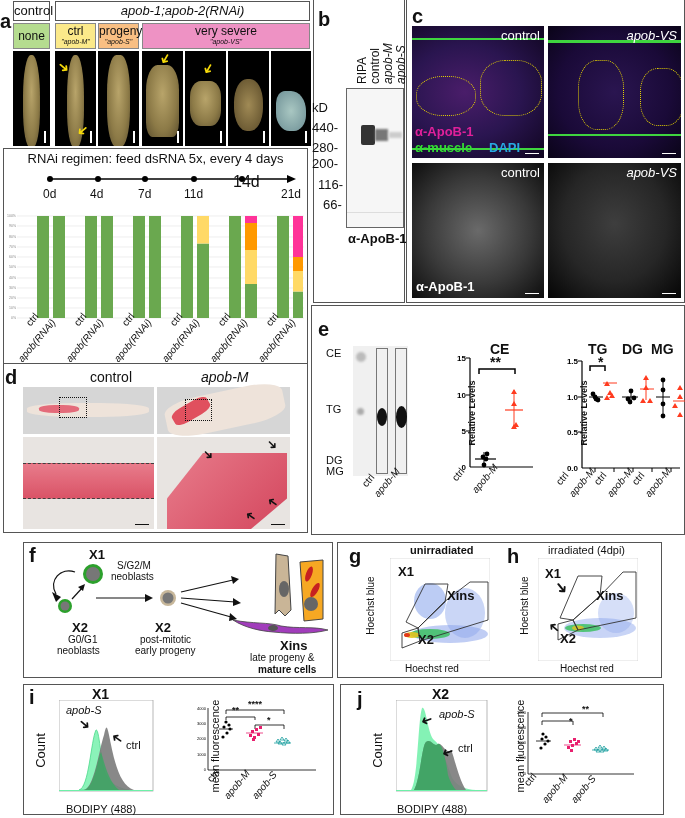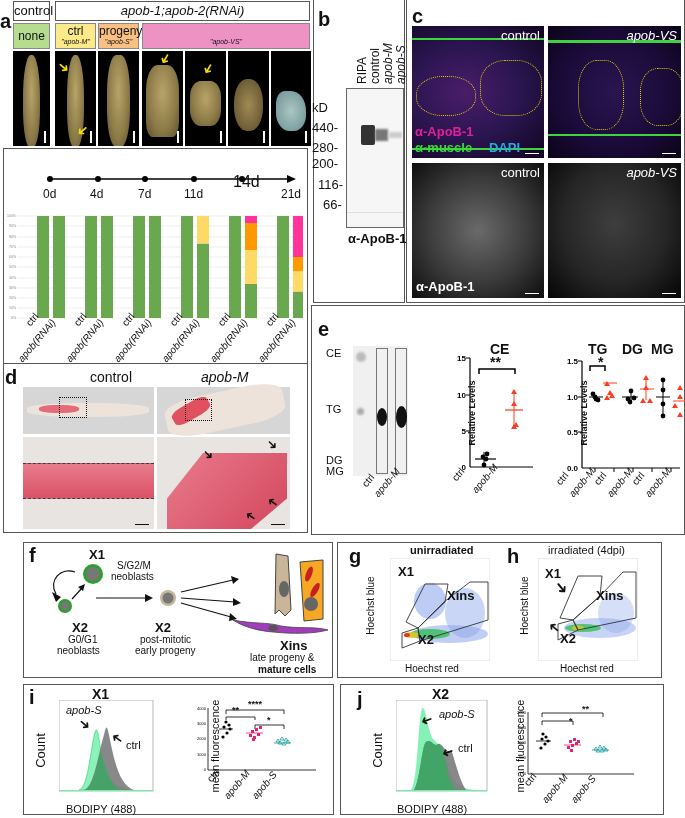--- a/index.html
+++ b/index.html
@@ -34,20 +34,21 @@
 </div>
 <div class="abs" style="left:55px;top:23px;width:41px;height:26px;background:#fbe98a;border:1px solid #888;">
   <div class="txt ctr" style="width:100%;font-size:12px;top:0px;">ctrl</div>
   <div class="txt ctr italic" style="width:100%;font-size:7px;top:14px;">"apob-M"</div>
 </div>
 <div class="abs" style="left:98px;top:23px;width:41px;height:26px;background:#f9bf83;border:1px solid #888;">
   <div class="txt ctr" style="width:100%;font-size:12px;top:0px;">progeny</div>
   <div class="txt ctr italic" style="width:100%;font-size:7px;top:14px;">"apob-S"</div>
 </div>
 <div class="abs" style="left:142px;top:23px;width:168px;height:26px;background:#ee92c4;border:1px solid #888;">
+  <div class="txt ctr" style="width:100%;font-size:12px;top:0px;">very severe</div>
   <div class="txt ctr italic" style="width:100%;font-size:7px;top:14px;">"apob-VS"</div>
 </div>
 
 <div class="photo" style="left:13px;top:51px;width:37px;height:95px;">
   <div class="worm" style="left:10px;top:4px;width:17px;height:92px;"></div>
     <div class="scalebar"></div>
 </div>
 <div class="photo" style="left:55px;top:51px;width:41px;height:95px;">
   <div class="worm" style="left:12px;top:4px;width:17px;height:92px;"></div>
   <div class="txt" style="left:3px;top:8px;color:#f5d90a;font-size:14px;transform:rotate(40deg);">➜</div>
@@ -71,20 +72,21 @@
 <div class="photo" style="left:228px;top:51px;width:41px;height:95px;">
   <div class="worm" style="left:6px;top:28px;width:29px;height:52px;border-radius:45%;background:radial-gradient(ellipse,#a08a55,#5a4a28);"></div>
     <div class="scalebar"></div>
 </div>
 <div class="photo" style="left:271px;top:51px;width:40px;height:95px;">
   <div class="worm" style="left:5px;top:40px;width:30px;height:40px;border-radius:30% 50% 40% 45%;background:radial-gradient(ellipse,#a9c7c2,#6d8f95);"></div>
     <div class="scalebar"></div>
 </div>
 
 <div class="panel-box" style="left:3px;top:148px;width:305px;height:232px;">
+  <div class="txt ctr" style="left:0;width:100%;top:2px;font-size:13px;">RNAi regimen: feed dsRNA 5x, every 4 days</div>
   <svg class="abs" style="left:0;top:0;" width="305" height="232">
     <line x1="46" y1="30" x2="283" y2="30" stroke="#000" stroke-width="1.5"></line>
     <polygon points="283,26 292,30 283,34" fill="#000"></polygon>
     <circle cx="46" cy="30" r="3" fill="#000"></circle>
       <circle cx="94" cy="30" r="3" fill="#000"></circle>
     <circle cx="141" cy="30" r="3" fill="#000"></circle>
       <circle cx="190" cy="30" r="3" fill="#000"></circle>
     <circle cx="238" cy="30" r="3" fill="#000"></circle>
 
     <g stroke="#e6e6e6" stroke-width="0.7">

